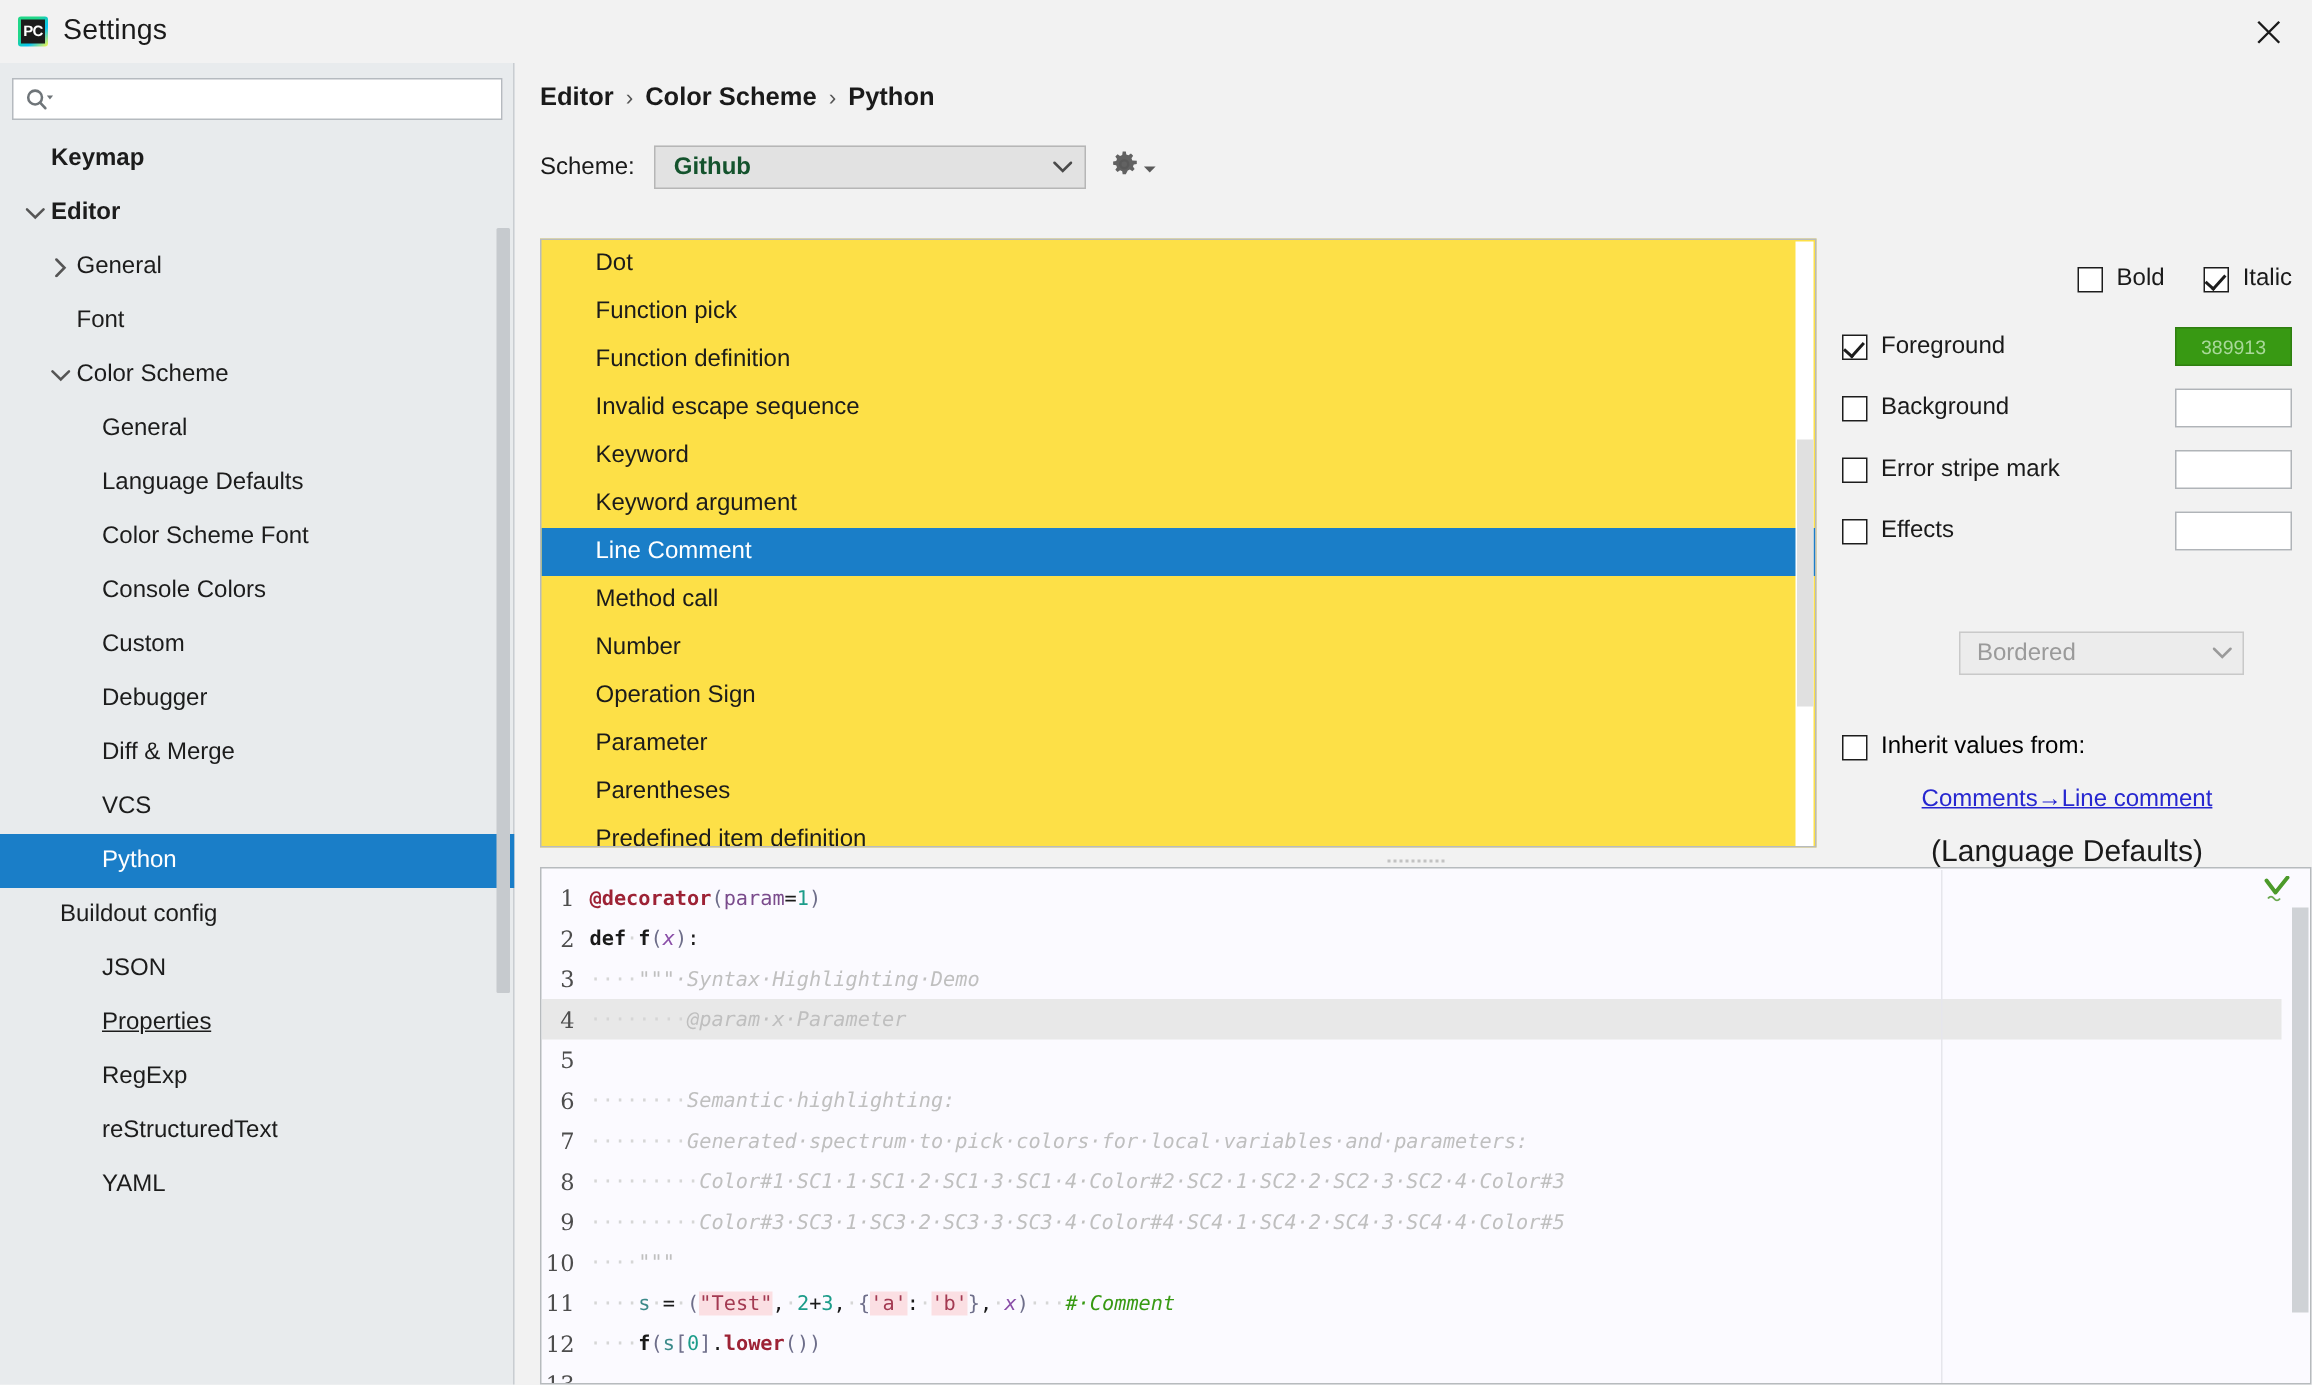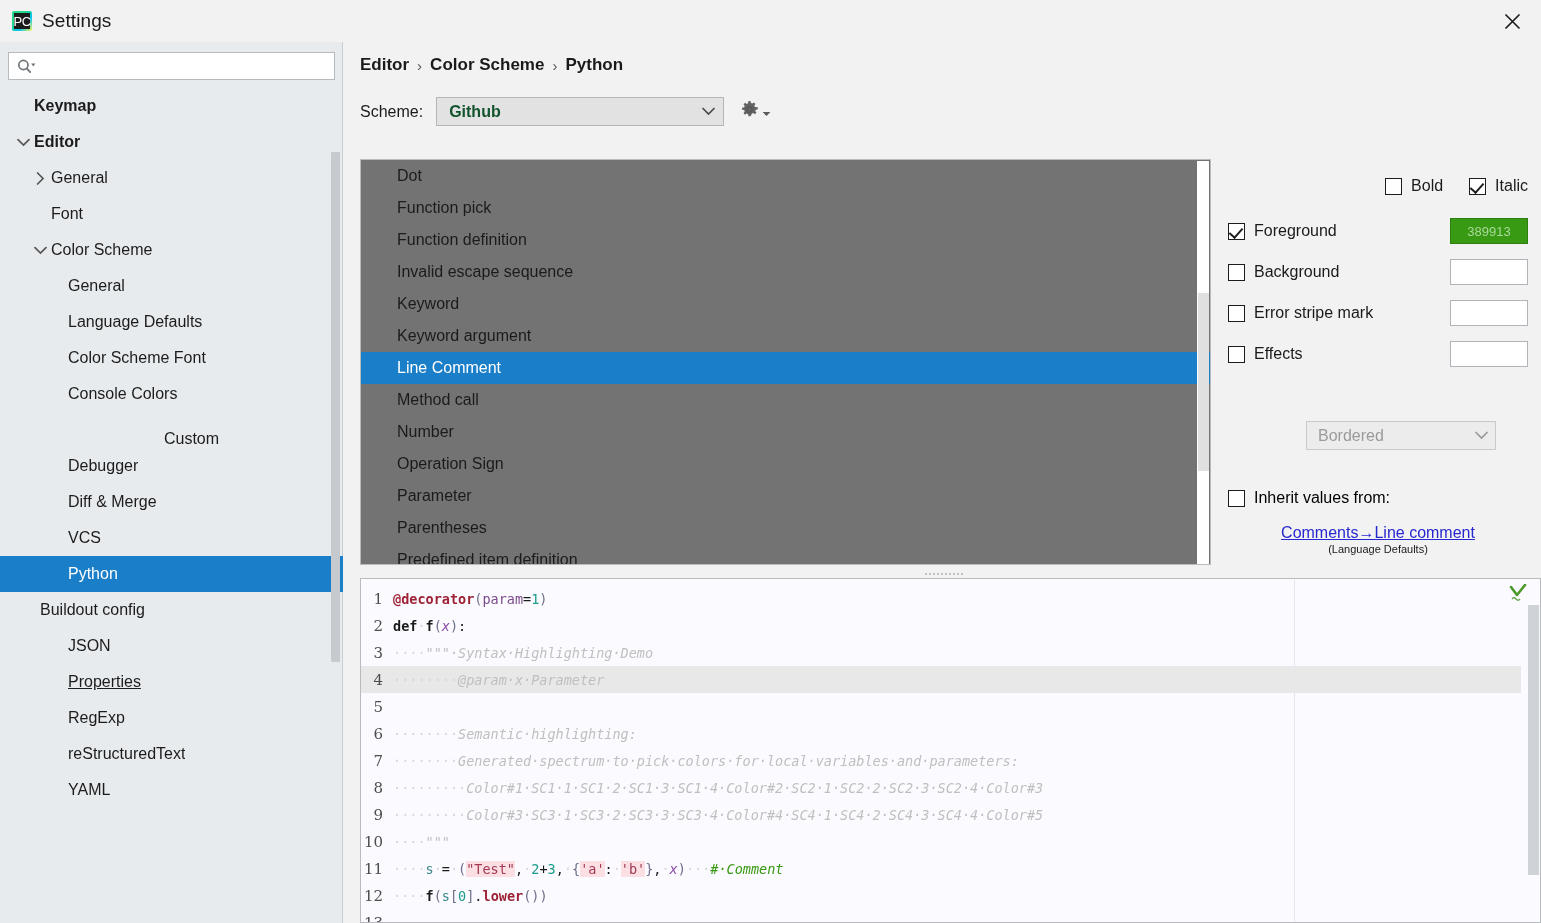--- a/index.html
+++ b/index.html
@@ -18,21 +18,21 @@
     display: flex; align-items: center;
   }
   #app-logo {
     width: 20px; height: 20px; margin-left: 12px; margin-right: 10px;
     border-radius: 2px; position: relative; overflow: hidden;
     background: linear-gradient(135deg,#21d789 0%, #21d789 35%, #07c3f2 65%, #fcf84a 100%);
     flex: none;
   }
   #app-logo span {
     position: absolute; left: 2px; top: 2px; right: 2px; bottom: 2px;
-    background: #1b1b1b; color: #fff; font-size: 13px; font-weight: normal;
+    background: #1b1b1b; color: #fff; font-size: 10px; font-weight: bold;
     display: flex; align-items: center; justify-content: center;
     letter-spacing: -0.5px; font-family: "Liberation Sans", sans-serif;
   }
   #title-text {
     font-size: 19px; color: #1a1a1a; letter-spacing: .1px;
   }
   #close-btn {
     position: absolute; right: 6px; top: 0; width: 46px; height: 42px;
     display: flex; align-items: center; justify-content: center;
     cursor: pointer;
@@ -111,21 +111,21 @@
     flex: 1; padding-left: 12px; font-size: 16px; font-weight: bold; color: #14532d;
   }
   #scheme-arrow { width: 30px; display: flex; align-items: center; justify-content: center; }
   #gear-btn {
     margin-left: 16px; display: flex; align-items: center; gap: 3px; cursor: pointer;
   }
 
   
   #list-panel {
     position: absolute; left: 16px; top: 117px; width: 851px; height: 406px;
-    background: #737373; border: 1px solid #b7bbbe; overflow: hidden;
+    background: #fde047; border: 1px solid #b7bbbe; overflow: hidden;
   }
   .list-row {
     height: 32px; display: flex; align-items: center;
     padding-left: 36px; font-size: 16px; color: #1b1b1b;
     cursor: pointer; white-space: nowrap;
   }
   .list-row.selected { background: #1a7ec8; color: #ffffff; }
   #list-scrollbar {
     position: absolute; right: 1px; top: 1px; width: 12px; height: 404px;
     background: #ffffff;
@@ -172,21 +172,21 @@
   #effects-select .sel-val { flex: 1; padding-left: 11px; }
   #effects-select .sel-arr { width: 28px; display: flex; align-items: center; justify-content: center; }
 
   #inherit-row { position: absolute; left: 0; top: 330px; display: flex; align-items: center; }
   #inherit-link-wrap {
     position: absolute; left: 0; top: 365px; width: 300px; text-align: center;
   }
   #inherit-link {
     font-size: 16px; color: #2727d0; text-decoration: underline; cursor: pointer;
   }
-  #inherit-sub { display: block; font-size: 11px; color: #1a1a1a; margin-top: 1px; }
+  #inherit-sub { display: block; font-size: 20px; color: #1a1a1a; margin-top: 15px; }
 
   
   #splitter {
     position: absolute; left: 16px; top: 527px; width: 1168px; height: 10px;
     display: flex; align-items: center; justify-content: center;
     cursor: ns-resize;
   }
   #splitter-dots { display: flex; gap: 2px; opacity: .45; }
   #splitter-dots i { width: 2px; height: 2px; background: #8a8a8a; display: block; }
 
@@ -309,21 +309,21 @@
         <span class="tree-label">Language Defaults</span>
       </div>
       <div class="tree-row" style="padding-left: 48px;">
         <span class="tw"></span>
         <span class="tree-label">Color Scheme Font</span>
       </div>
       <div class="tree-row" style="padding-left: 48px;">
         <span class="tw"></span>
         <span class="tree-label">Console Colors</span>
       </div>
-      <div class="tree-row" style="padding-left: 48px; flex-direction: column;">
+      <div class="tree-row" style="padding-left: 48px;">
         <span class="tw"></span>
         <span class="tree-label">Custom</span>
       </div>
       <div class="tree-row" style="padding-left: 48px;">
         <span class="tw"></span>
         <span class="tree-label">Debugger</span>
       </div>
       <div class="tree-row" style="padding-left: 48px;">
         <span class="tw"></span>
         <span class="tree-label">Diff &amp; Merge</span>

